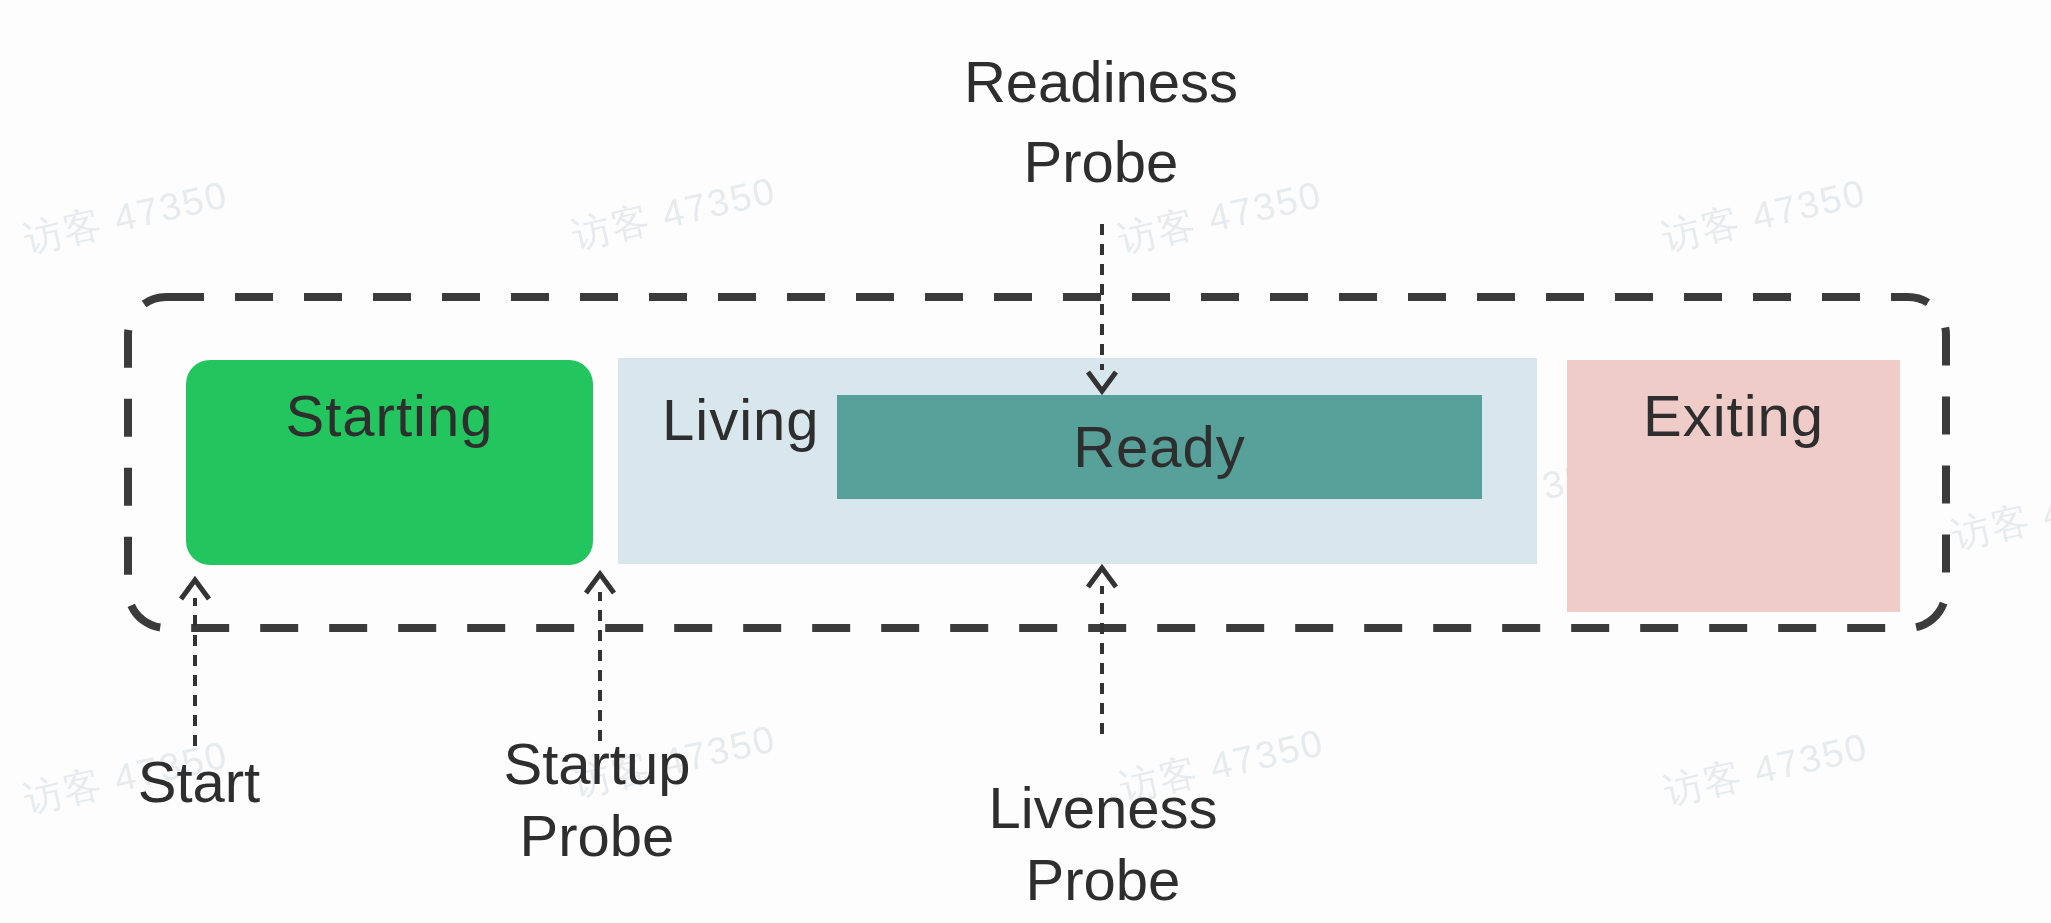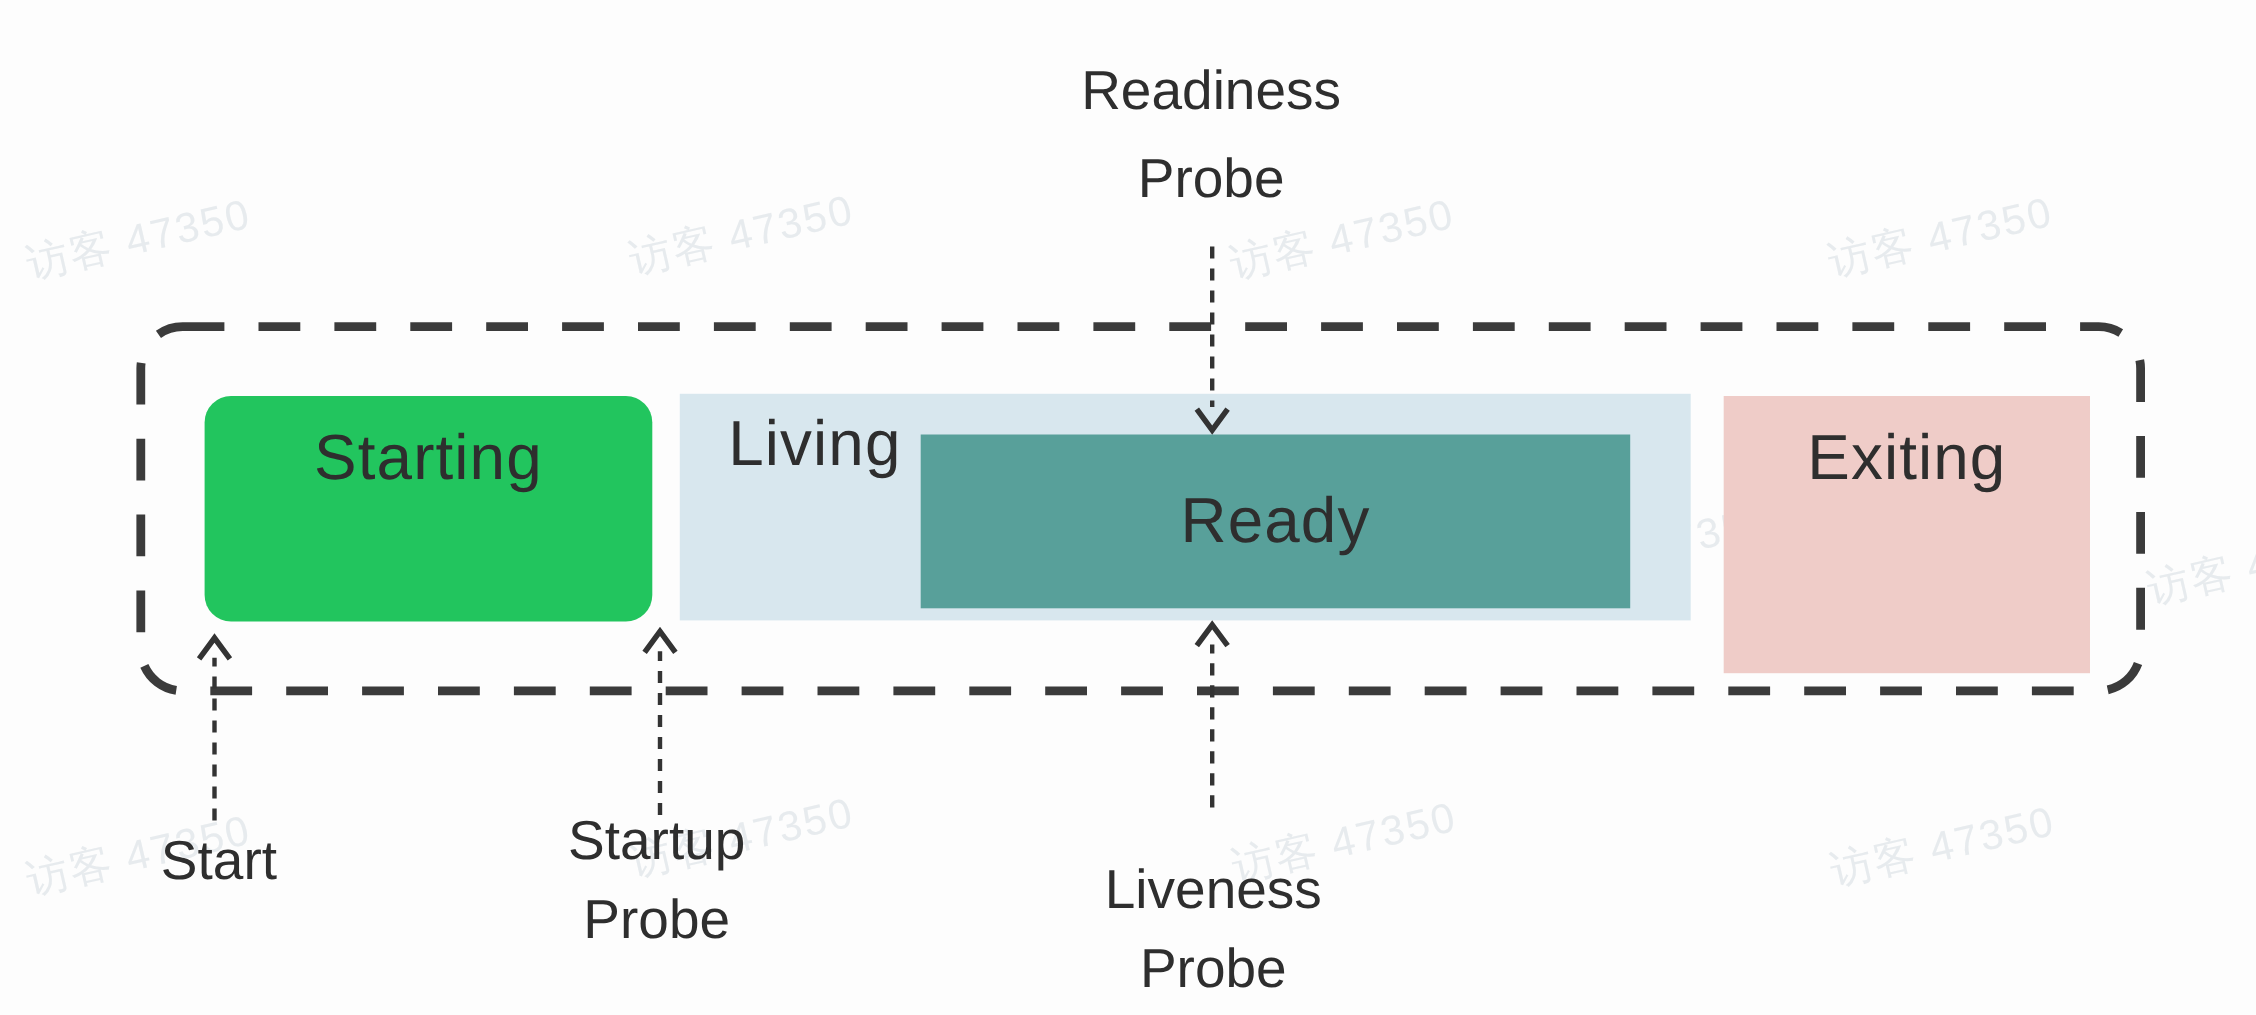--- a/index.html
+++ b/index.html
@@ -48,35 +48,35 @@
     line-height: 60px;
     letter-spacing: 1px;
   }
   .top-label {
     display: block;
     padding-top: 26px;
     text-align: center;
   }
   .left-label {
     display: block;
-    padding-top: 16px;
+    padding-top: 32px;
     padding-left: 44px;
     text-align: left;
   }
   .box-starting { left: 186px; top: 360px; width: 407px; height: 205px; }
   .box-living   { left: 618px; top: 358px; width: 919px; height: 206px; }
-  .box-ready    { left: 837px; top: 395px; width: 645px; height: 158px;
+  .box-ready    { left: 837px; top: 395px; width: 645px; height: 104px;
                   display: flex; align-items: center; justify-content: center; z-index: 2; }
   .box-exiting  { left: 1567px; top: 360px; width: 333px; height: 252px; }
   
   .annotation {
     position: absolute;
     z-index: 4;
     text-align: center;
-    font-size: 50px;
+    font-size: 58px;
     transform: translateX(-50%);
     white-space: nowrap;
   }
   .annotation .line { display: block; }
   .ann-readiness { left: 1101px; top: 42px;  line-height: 80px; }
   .ann-start     { left: 199px;  top: 750px; line-height: 64px; }
   .ann-startup   { left: 597px;  top: 728px; line-height: 72px; }
   .ann-liveness  { left: 1103px; top: 750px; line-height: 72px; margin-top: 22px; }
 </style>
 </head>

